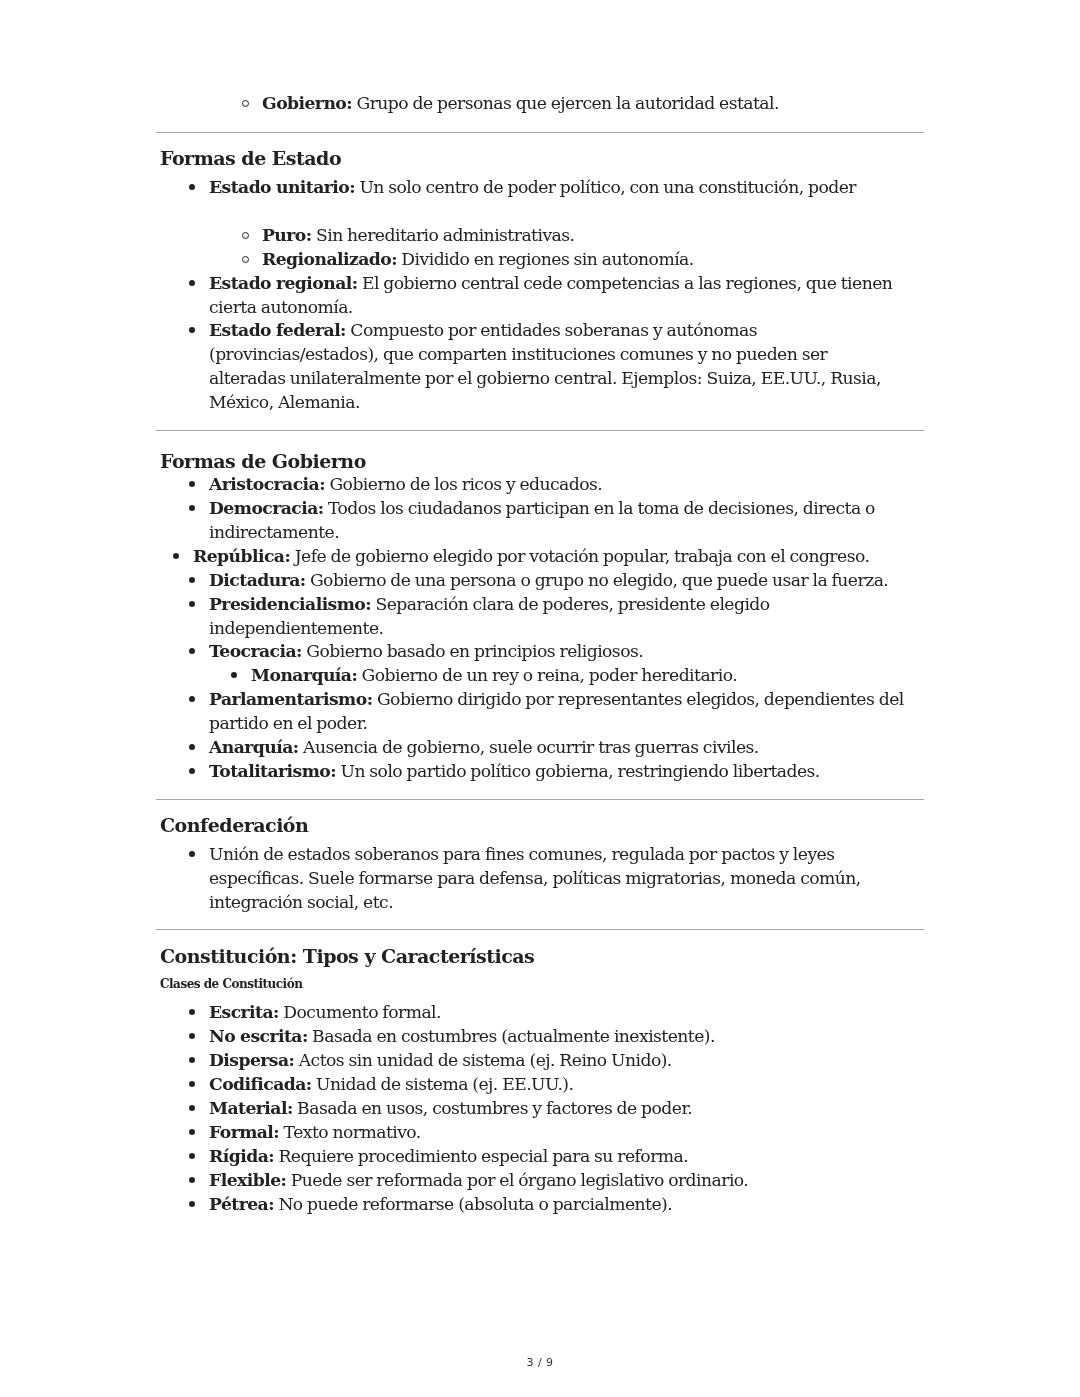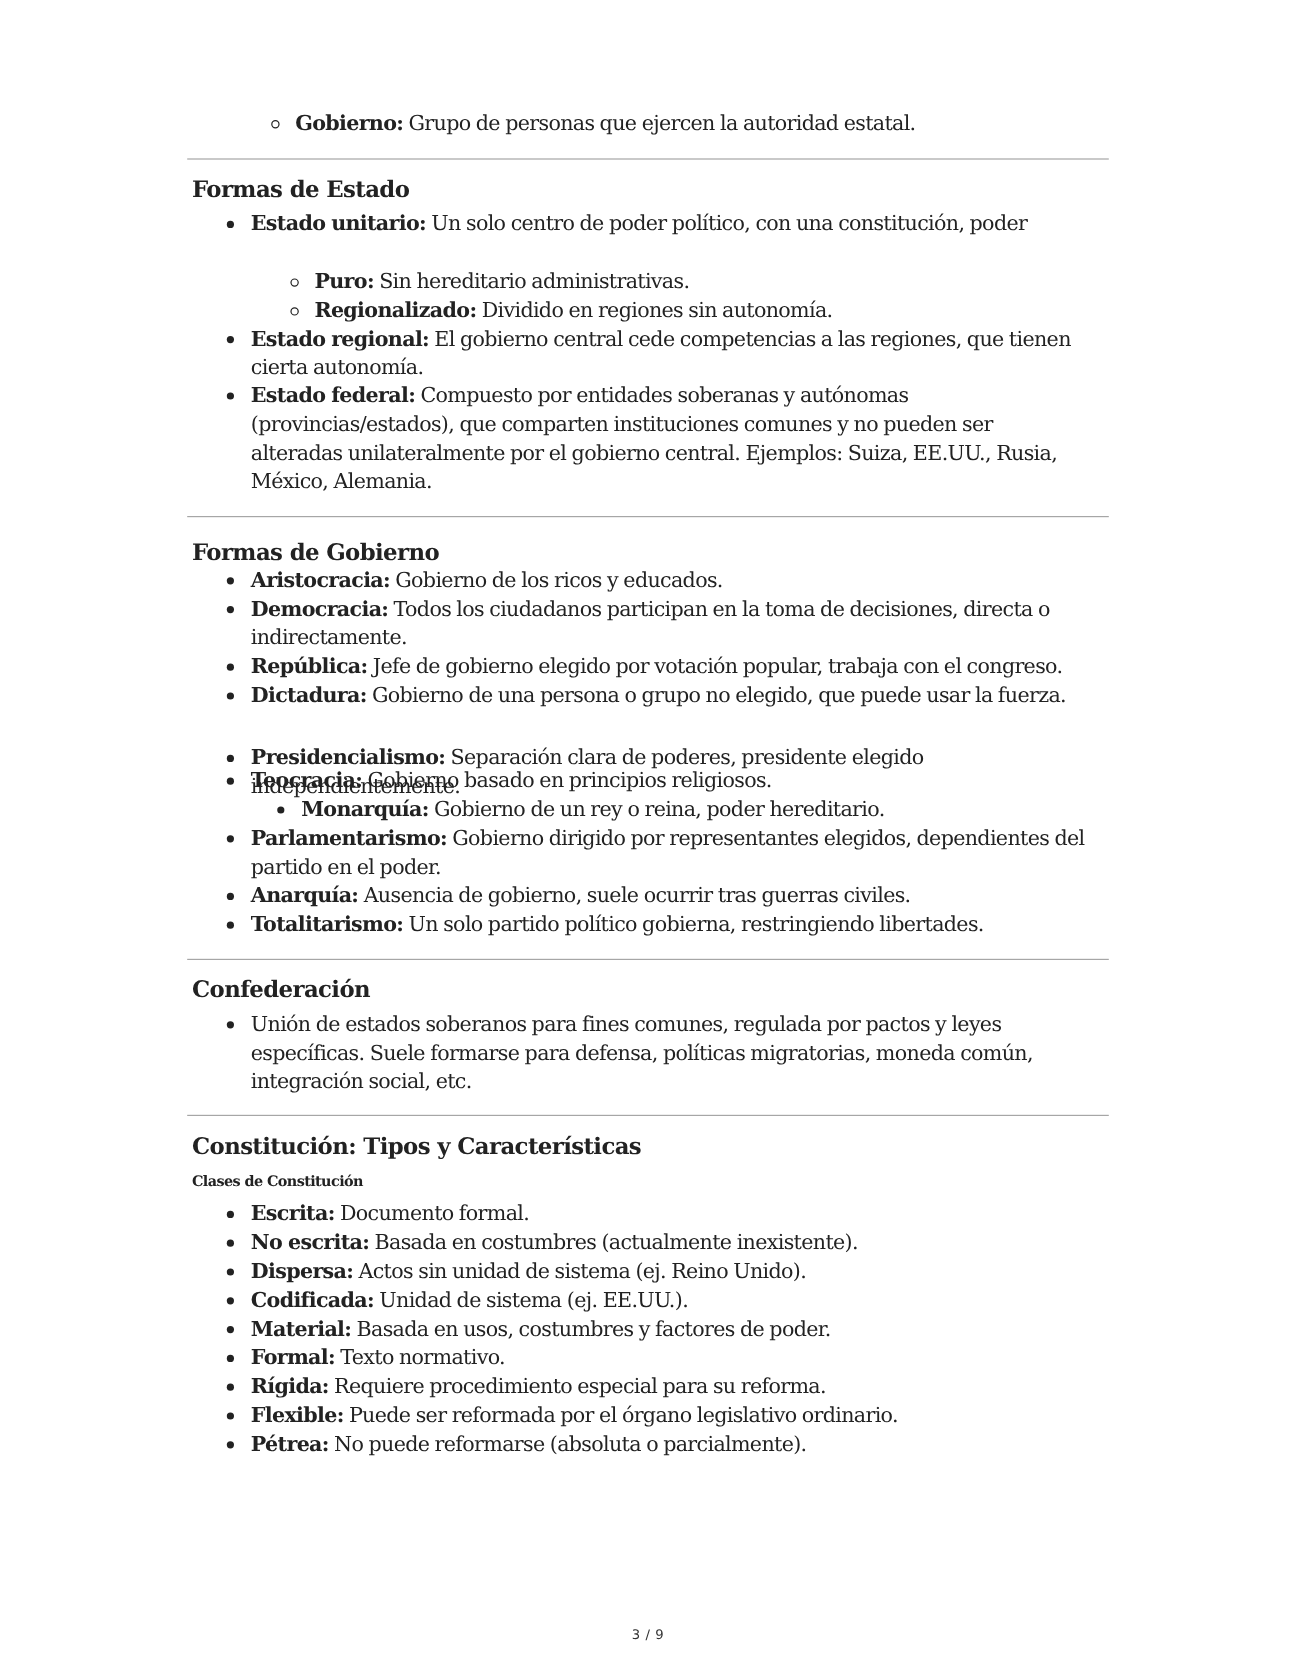--- a/index.html
+++ b/index.html
@@ -79,21 +79,21 @@
       font-size: 11px;
       color: #333;
       letter-spacing: 0.5px;
     }
   </style>
 </head>
 <body>
 
 <div class="page">
 
-  <div class="item line" style="top:91px; left:90px;text-align:right;">
+  <div class="item line" style="top:91px; left:106px;text-align:right;">
     <span class="bullet hollow" style="left:-20px; top:9px;"></span>
     <b>Gobierno:</b><span> Grupo de personas que ejercen la autoridad estatal.</span>
   </div>
 
   <div class="hr" style="top:132px;"></div>
 
   <div class="h3" style="top:147px;">Formas de Estado</div>
   <div>
     <div class="item line" style="top:175px; left:53px;">
       <span class="bullet" style="left:-20px; top:9px;"></span>
@@ -127,29 +127,29 @@
   <div>
     <div class="item line" style="top:472px; left:53px;">
       <span class="bullet" style="left:-20px; top:9px;"></span>
       <b>Aristocracia:</b><span> Gobierno de los ricos y educados.</span>
     </div>
     <div class="item line" style="top:496px; left:53px;">
       <span class="bullet" style="left:-20px; top:9px;"></span>
       <b>Democracia:</b><span> Todos los ciudadanos participan en la toma de decisiones, directa o</span><br>
       <span>indirectamente.</span>
     </div>
-    <div class="item line" style="top:544px; left:53px;">
+    <div class="item line" style="top:544px; left:37px;">
       <span class="bullet" style="left:-20px; top:9px;"></span>
       <b>República:</b><span> Jefe de gobierno elegido por votación popular, trabaja con el congreso.</span>
     </div>
     <div class="item line" style="top:568px; left:53px;">
       <span class="bullet" style="left:-20px; top:9px;"></span>
       <b>Dictadura:</b><span> Gobierno de una persona o grupo no elegido, que puede usar la fuerza.</span>
     </div>
-    <div class="item line" style="top:592px; left:53px;margin-top:28px;">
+    <div class="item line" style="top:592px; left:53px;">
       <span class="bullet" style="left:-20px; top:9px;"></span>
       <b>Presidencialismo:</b><span> Separación clara de poderes, presidente elegido</span><br>
       <span>independientemente.</span>
     </div>
     <div class="item line" style="top:639px; left:53px;text-align:center;">
       <span class="bullet" style="left:-20px; top:9px;"></span>
       <b>Teocracia:</b><span> Gobierno basado en principios religiosos.</span>
     </div>
     <div class="item line" style="top:663px; left:53px;margin-left:42px;">
       <span class="bullet" style="left:-20px; top:9px;"></span>

